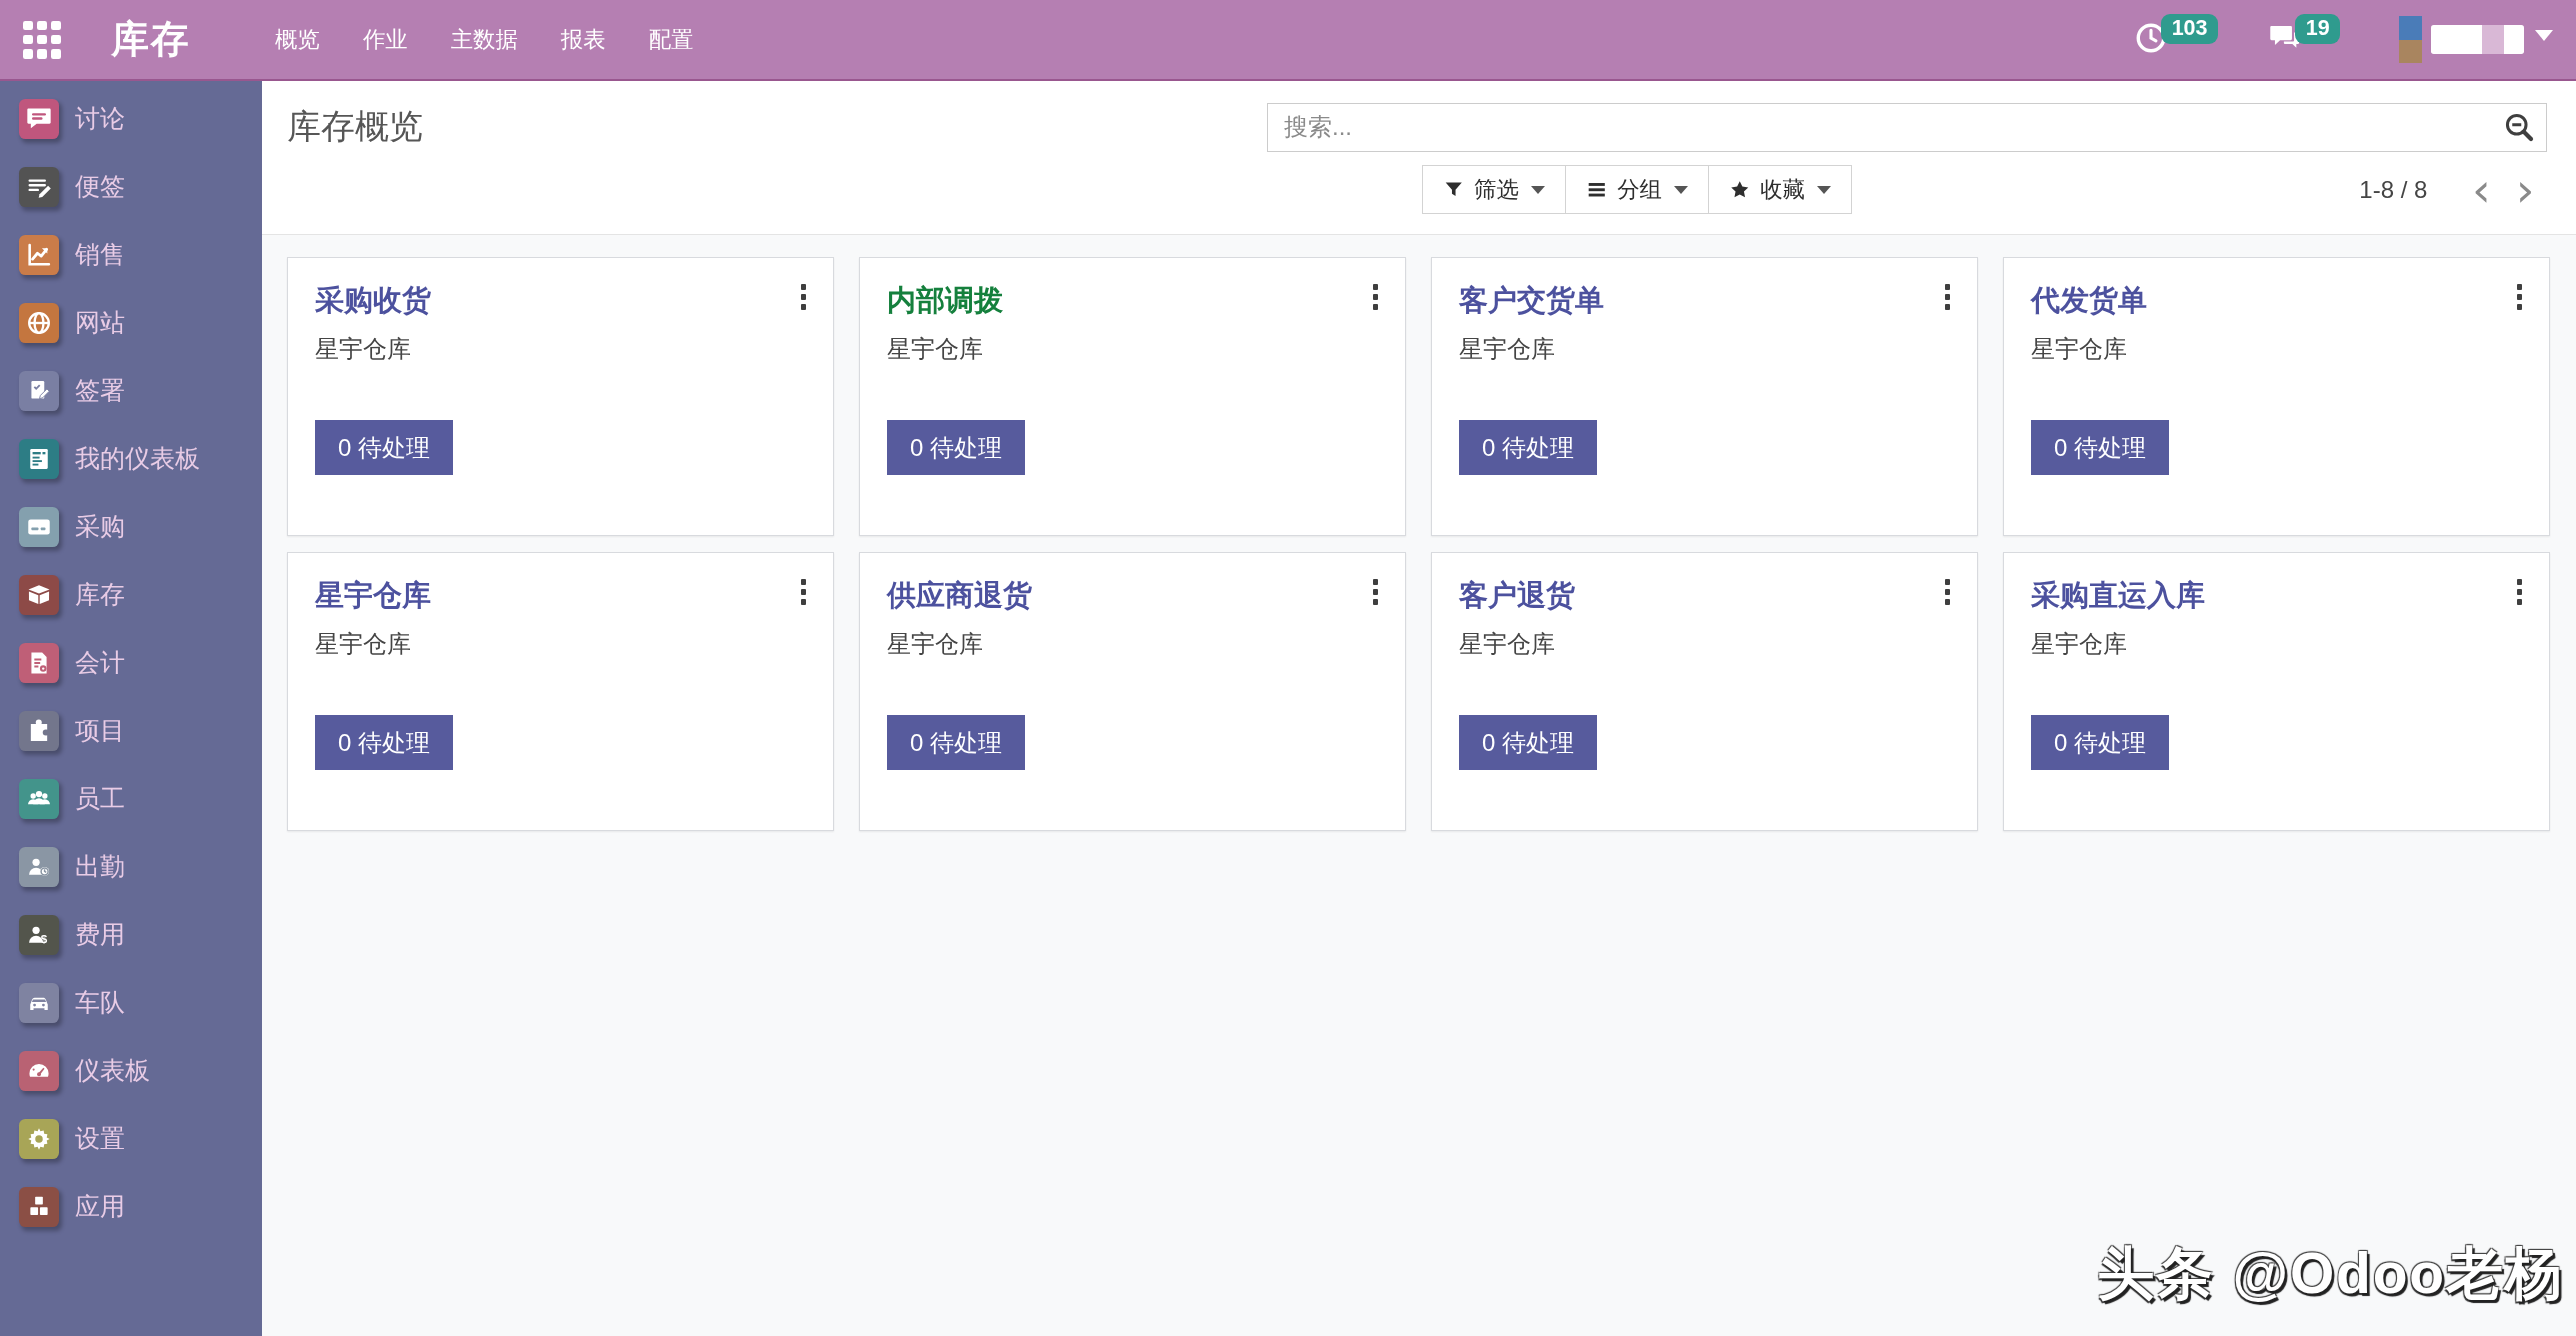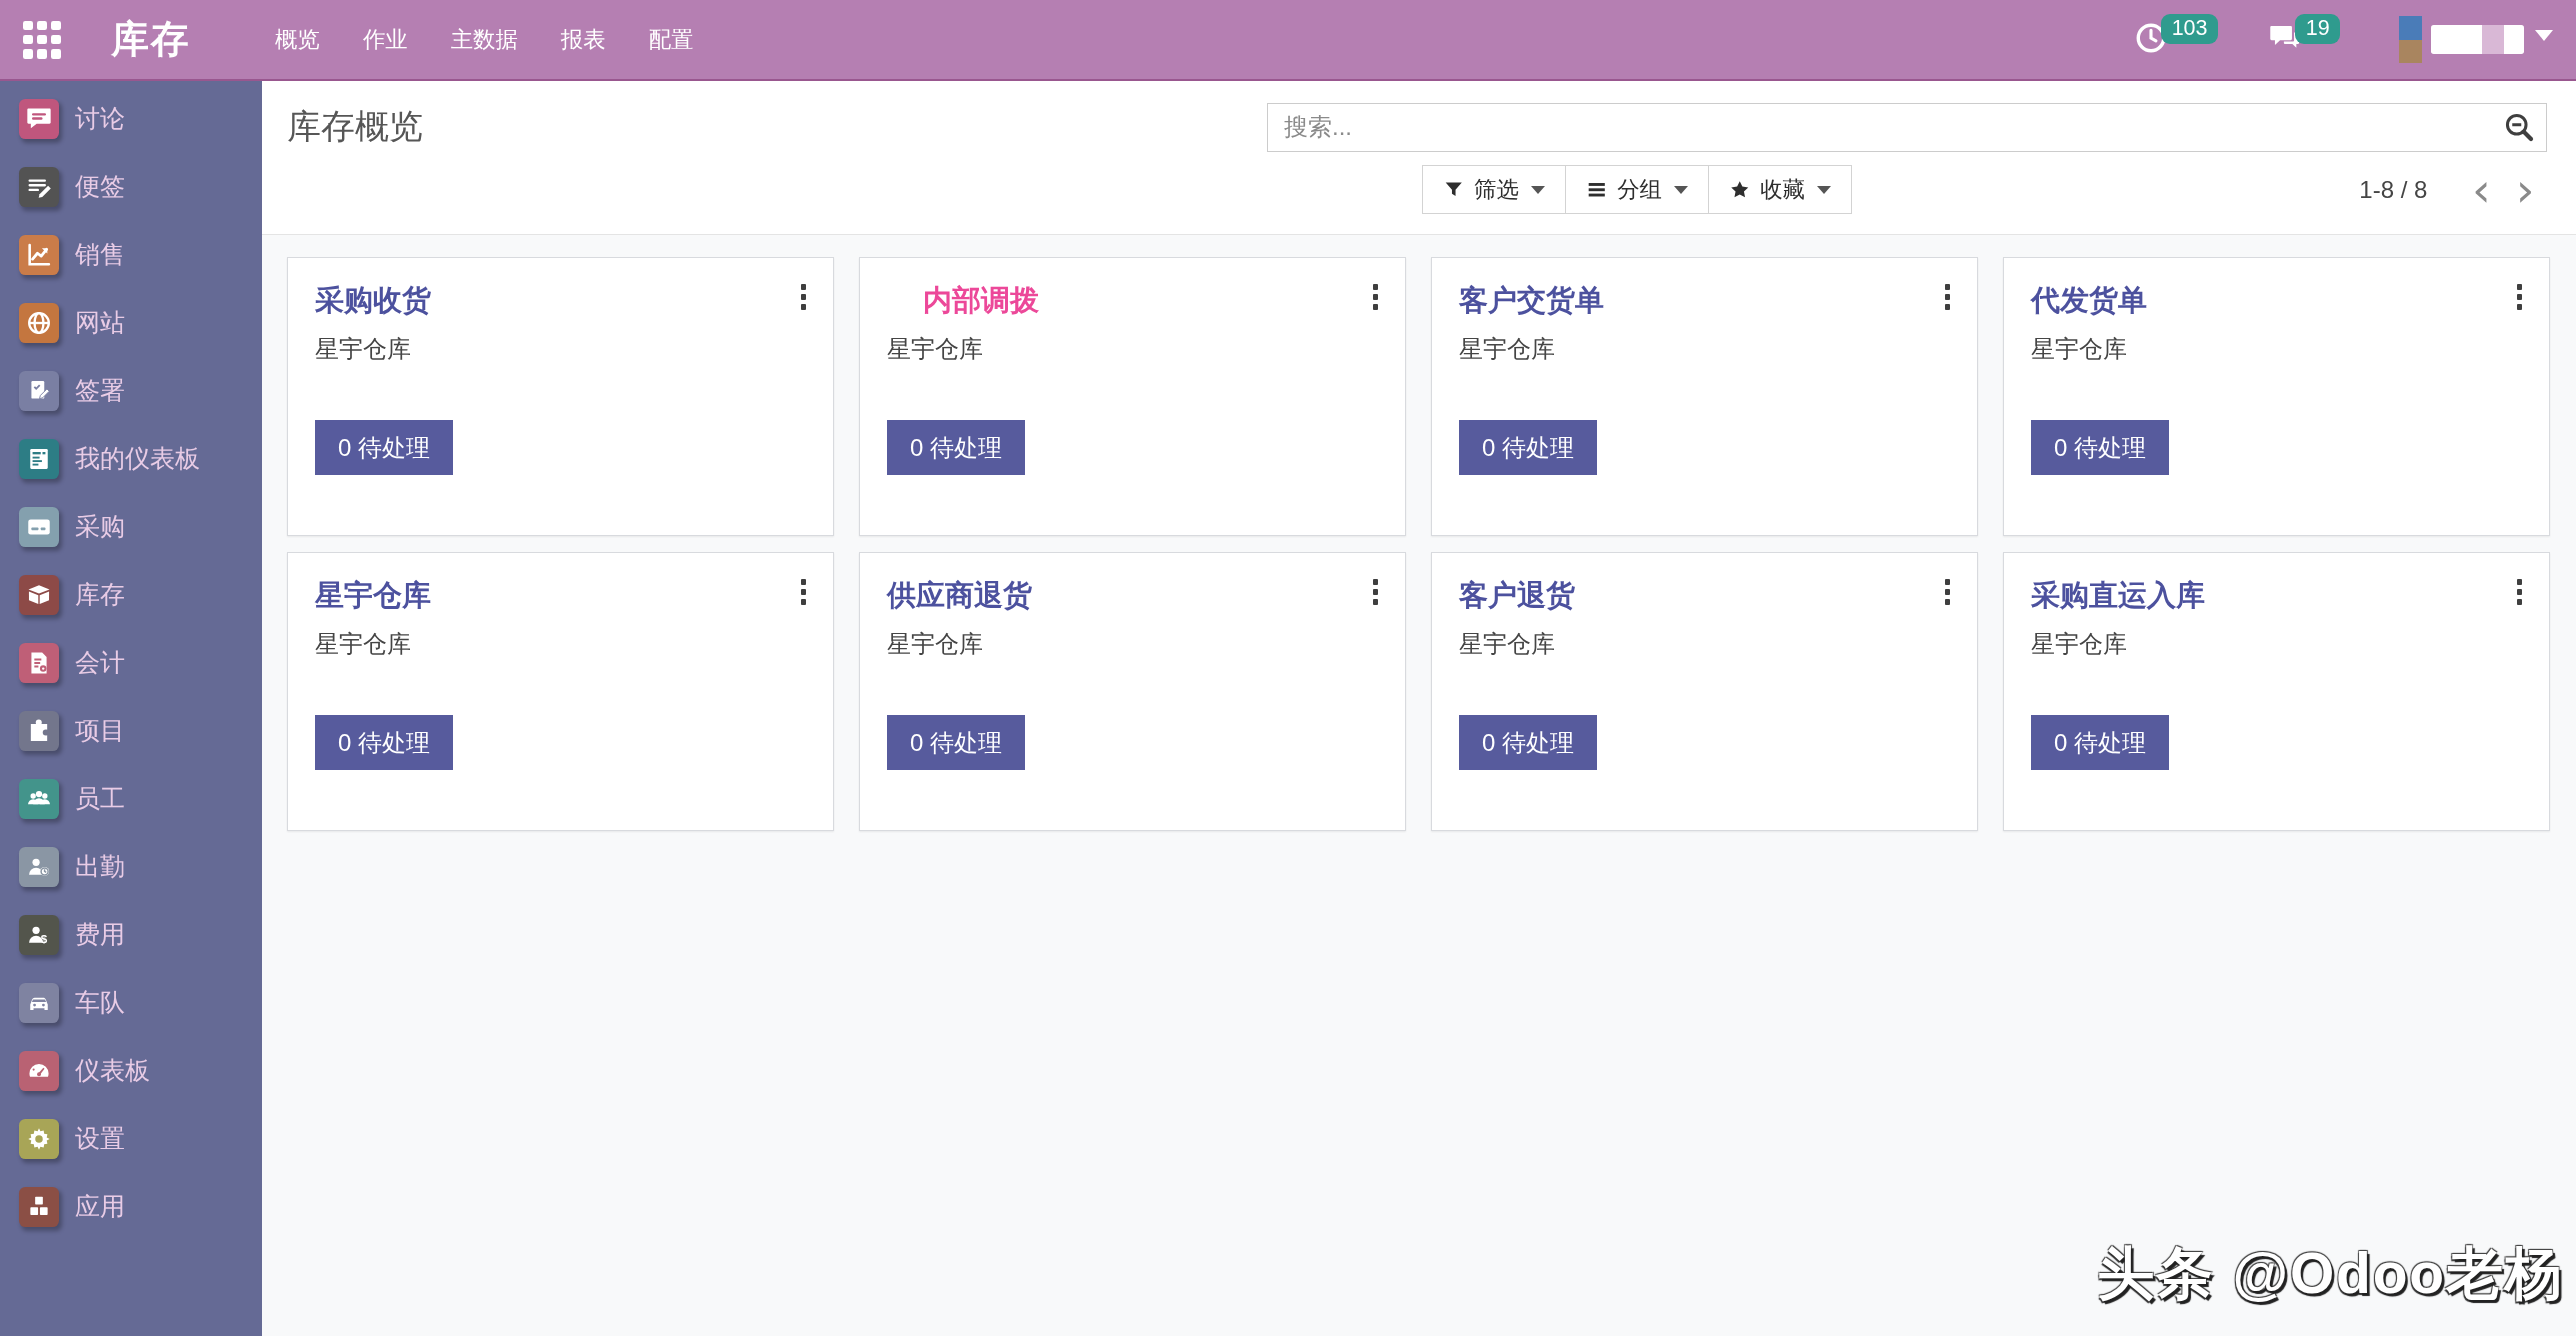--- a/index.html
+++ b/index.html
@@ -22,21 +22,21 @@
     gap:4.5px; cursor:pointer; flex:none;
   }
   .apps-grid i { background:#fff; border-radius:2.2px; }
   .app-title { margin-left:50px; font-size:38px; font-weight:bold; color:#fff; letter-spacing:1.8px; cursor:pointer; }
   .topbar-menu { display:flex; margin-left:63px; }
   .menu-item { color:#fff; font-size:22.4px; padding:12.5px 21.5px; cursor:pointer; white-space:nowrap; }
   .topbar-right { margin-left:auto; display:flex; align-items:center; margin-right:23px; }
   .icon-badge-group { position:relative; display:flex; align-items:center; cursor:pointer; }
   .icon-badge-group svg { width:34px; height:34px; }
   .badge {
-    background:#2f9b8e; color:#fff; font-size:21.5px; font-weight:normal;
+    background:#2f9b8e; color:#fff; font-size:21.5px; font-weight:bold;
     border-radius:9px; padding:2.7px 10.7px; margin-left:-7.2px;
     position:relative; top:-10.7px;
   }
   .avatar { width:23px; height:47px; margin-left:59px; display:flex; flex-direction:column; cursor:pointer; }
   .avatar .av-top { flex:1; background:#4a7cb8; }
   .avatar .av-bottom { flex:1; background:#a9855f; }
   .user-pill { margin-left:9px; width:93px; height:29px; background:#fff; border-radius:2.7px; position:relative; cursor:pointer; }
   .user-pill i { position:absolute; left:55%; top:0; width:21.5px; height:100%; background:#d9b8d6; }
   .caret-down-white {
     margin-left:10.7px; width:0; height:0; cursor:pointer;
@@ -450,21 +450,21 @@
         <br>
         <button class="kcard-btn" style="background: rgb(87, 91, 157);">0 待处理</button>
         <div class="kebab">
           <i></i>
           <i></i>
           <i></i>
         </div>
       </div>
 
       <div class="kcard">
-        <div class="kcard-title" style="color: #ec4899; margin-left: 36px;">内部调拨</div>
+        <div class="kcard-title" style="color: #15803d;">内部调拨</div>
         <div class="kcard-sub">星宇仓库</div>
         <br>
         <button class="kcard-btn" style="background: rgb(87, 91, 157);">0 待处理</button>
         <div class="kebab">
           <i></i>
           <i></i>
           <i></i>
         </div>
       </div>
 

